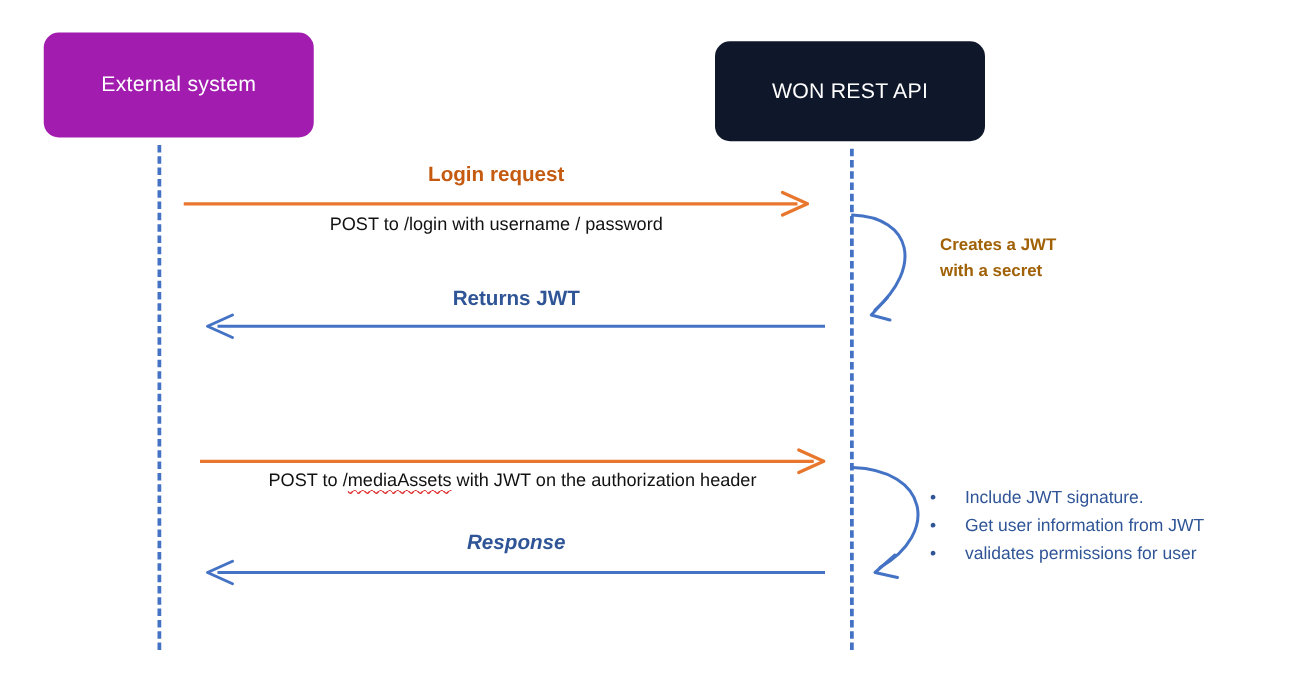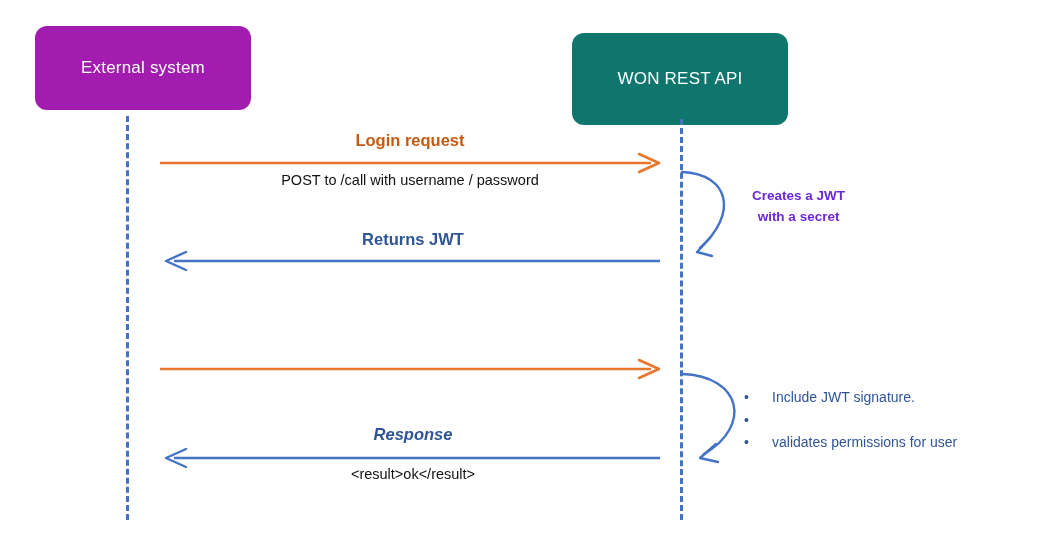--- a/index.html
+++ b/index.html
@@ -14,22 +14,22 @@
   .actor-box{
     position:absolute;display:flex;align-items:center;justify-content:center;
     border-radius:12px;color:#ffffff;text-align:center;
     font-size:17px;letter-spacing:.2px;
   }
   #actor-left{
     left:35px;top:26px;width:216px;height:84px;
     background:#a21caf;
   }
   #actor-right{
-    left:572px;top:33px;width:216px;height:92px;
-    background:#0f766e;
+    left:572px;top:33px;width:216px;height:80px;
+    background:#0f172a;
   }
 
   
   .lifeline{
     position:absolute;width:0;border-left:3px dashed #4472C4;
   }
   #lifeline-left{left:126px;top:116px;height:404px;}
   #lifeline-right{left:680px;top:119px;height:401px;}
 
   
@@ -47,22 +47,22 @@
   .msg-caption.token{font-weight:bold;font-size:12.5px;letter-spacing:.1px;}
   .spell{
     text-decoration:underline wavy #E03030;
     text-decoration-thickness:1px;
     text-underline-offset:2px;
   }
   .arrow-svg{position:absolute;left:0;top:0;overflow:visible;}
 
   
   .note{
-    position:absolute;color:#6d28d9;font-weight:bold;
-    font-size:13.5px;line-height:1.55;white-space:nowrap;text-align:center;
+    position:absolute;color:#a16207;font-weight:bold;
+    font-size:13.5px;line-height:1.55;white-space:nowrap;
   }
   .bullet-note{
     position:absolute;color:#2F5597;font-size:14px;line-height:1.62;
   }
   .bullet-row{display:flex;align-items:baseline;white-space:nowrap;}
   .bullet-dot{width:28px;flex:0 0 28px;}
 </style>
 </head>
 <body>
 
@@ -72,27 +72,27 @@
     <span>External system</span>
   </div>
 
   <div class="actor-box" id="actor-right">
     <span>WON REST API</span>
   </div>
 
   <div class="lifeline" id="lifeline-left"></div>
   <div class="lifeline" id="lifeline-right"></div>
 
-  <div class="message" style="left:160px;top:131px;width:500px;height:62px;">
+  <div class="message" style="left:147px;top:131px;width:500px;height:62px;">
     <div class="msg-title orange" style="top:0;">Login request</div>
     <svg class="arrow-svg" width="500" height="62">
       <line x1="0" y1="32" x2="491" y2="32" stroke="#E8762C" stroke-width="2.6"></line>
       <polyline points="479,23 499,32 479,41" fill="none" stroke="#E8762C" stroke-width="2.6" stroke-linecap="round" stroke-linejoin="round"></polyline>
     </svg>
-    <div class="msg-caption" style="top:41px;">POST to /call with username / password</div>
+    <div class="msg-caption" style="top:41px;">POST to /login with username / password</div>
   </div>
 
   <svg class="arrow-svg" style="left:680px;top:168px;" width="80" height="94">
     <path d="M 2 4 C 50 6, 58 46, 20 80" fill="none" stroke="#4472C4" stroke-width="2.4" stroke-linecap="round"></path>
     <polyline points="30,70 17,84 32,88" fill="none" stroke="#4472C4" stroke-width="2.4" stroke-linecap="round" stroke-linejoin="round"></polyline>
   </svg>
   <div class="note" style="left:752px;top:186px;">
     <div>Creates a JWT</div>
     <div>with a secret</div>
   </div>
@@ -103,42 +103,45 @@
       <line x1="8" y1="31" x2="494" y2="31" stroke="#4472C4" stroke-width="2.4"></line>
       <polyline points="20,22 0,31 20,40" fill="none" stroke="#4472C4" stroke-width="2.4" stroke-linecap="round" stroke-linejoin="round"></polyline>
     </svg>
   </div>
 
   <div class="message" style="left:160px;top:340px;width:500px;height:62px;">
     <svg class="arrow-svg" width="500" height="62">
       <line x1="0" y1="29" x2="491" y2="29" stroke="#E8762C" stroke-width="2.6"></line>
       <polyline points="479,20 499,29 479,38" fill="none" stroke="#E8762C" stroke-width="2.6" stroke-linecap="round" stroke-linejoin="round"></polyline>
     </svg>
+    <div class="msg-caption" style="top:37px;">
+      <span>POST to /</span><span class="spell">mediaAssets</span><span> with JWT on the authorization header</span>
+    </div>
   </div>
 
   <svg class="arrow-svg" style="left:680px;top:370px;" width="90" height="96">
     <path d="M 2 4 C 62 6, 72 56, 24 84" fill="none" stroke="#4472C4" stroke-width="2.4" stroke-linecap="round"></path>
     <polyline points="36,74 20,88 38,92" fill="none" stroke="#4472C4" stroke-width="2.4" stroke-linecap="round" stroke-linejoin="round"></polyline>
   </svg>
   <div class="bullet-note" style="left:744px;top:386px;">
     <div class="bullet-row">
       <span class="bullet-dot">•</span>
       <span>Include JWT signature.</span>
     </div>
     <div class="bullet-row">
       <span class="bullet-dot">•</span>
+      <span>Get user information from JWT</span>
     </div>
     <div class="bullet-row">
       <span class="bullet-dot">•</span>
       <span>validates permissions for user</span>
     </div>
   </div>
 
   <div class="message" style="left:166px;top:425px;width:494px;height:60px;">
     <div class="msg-title blue" style="top:0;font-style:italic;">Response</div>
     <svg class="arrow-svg" width="494" height="60">
       <line x1="8" y1="33" x2="494" y2="33" stroke="#4472C4" stroke-width="2.4"></line>
       <polyline points="20,24 0,33 20,42" fill="none" stroke="#4472C4" stroke-width="2.4" stroke-linecap="round" stroke-linejoin="round"></polyline>
     </svg>
-    <div class="msg-caption" style="top:41px;">&lt;result&gt;ok&lt;/result&gt;</div>
   </div>
 
 </div>
 
 </body></html>

